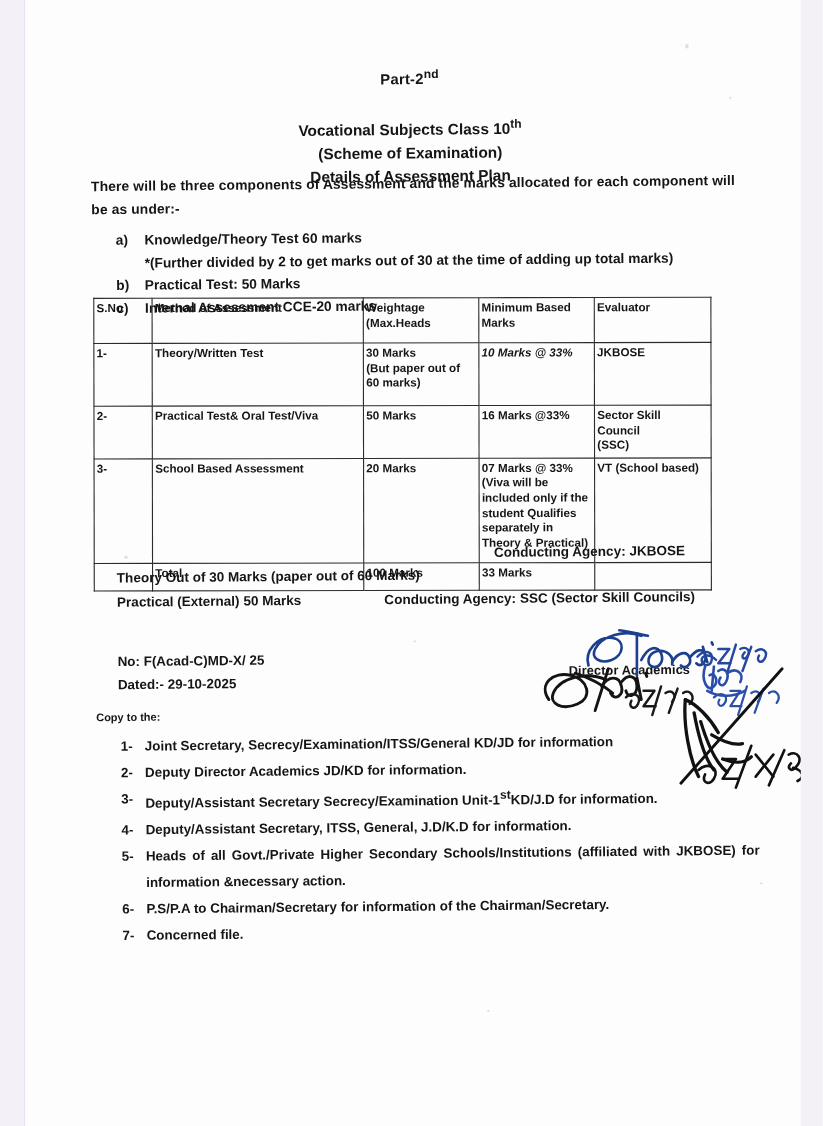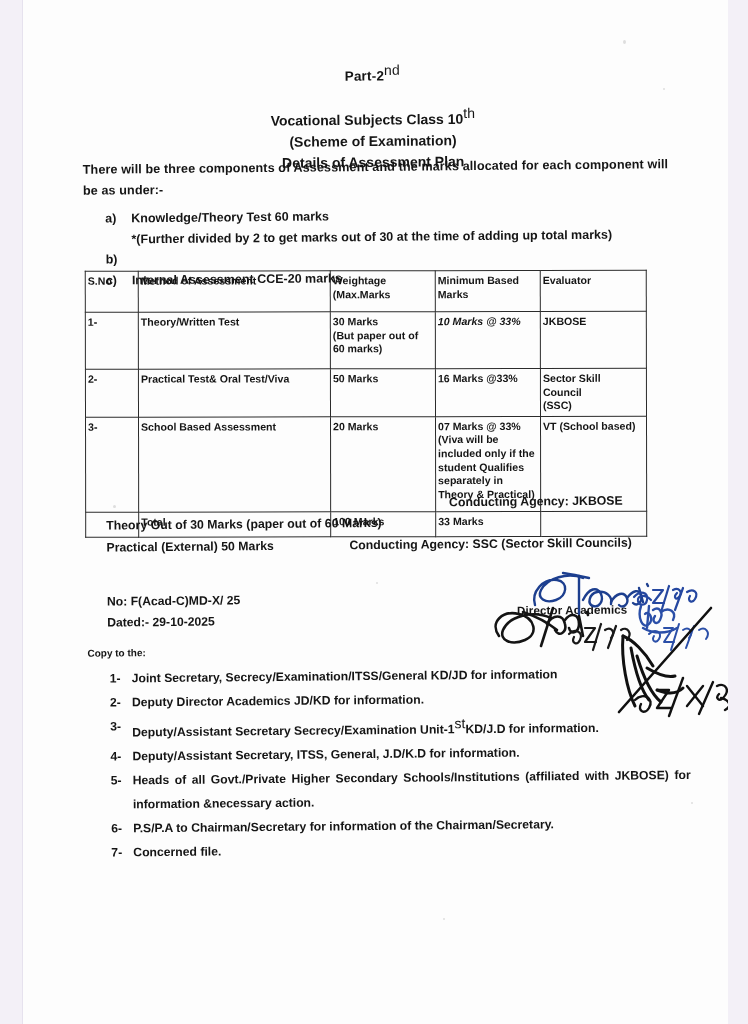--- a/index.html
+++ b/index.html
@@ -49,21 +49,21 @@
   .center { text-align: center; }
 
   .t-part {
     position: absolute;
     top: 62px;
     left: 0; right: 0;
     font-size: 13.5px;
     font-weight: bold;
     letter-spacing: .2px;
   }
-  .t-part sup, .sup { font-size: 14px; vertical-align: super; font-weight: normal; }
+  .t-part sup, .sup { font-size: 11px; vertical-align: super; font-weight: bold; }
 
   .t-title {
     position: absolute;
     top: 104px;
     left: 0; right: 0;
     font-size: 14px;
     font-weight: bold;
     line-height: 21px;
   }
 
@@ -223,36 +223,37 @@
       <div class="intro">There will be three components of Assessment and the marks allocated for each component will be as under:-</div>
 
       <div class="abc">
         <div class="row">
           <span class="mk">a)</span>
           <span>Knowledge/Theory Test 60 marks</span>
         </div>
         <div class="note">*(Further divided by 2 to get marks out of 30 at the time of adding up total marks)</div>
         <div class="row">
           <span class="mk">b)</span>
+          <span>Practical Test:  50 Marks</span>
         </div>
         <div class="row">
           <span class="mk">c)</span>
           <span>Internal Assessment CCE-20 marks</span>
         </div>
       </div>
 
       <div class="tbl-wrap">
         <table class="assess">
           <tbody>
             <tr class="hdr">
               <td class="c-sno">S.No</td>
               <td class="c-meth">Method of Assessment</td>
               <td class="c-wt">
                 <div>Weightage</div>
-                <div>(Max.Marks</div>
+                <div>(Max.Heads</div>
               </td>
               <td class="c-mpm">
                 <div>Minimum Based</div>
                 <div>Marks</div>
               </td>
               <td class="c-eval">Evaluator</td>
             </tr>
 
             <tr class="r1">
               <td class="sno">1-</td>

